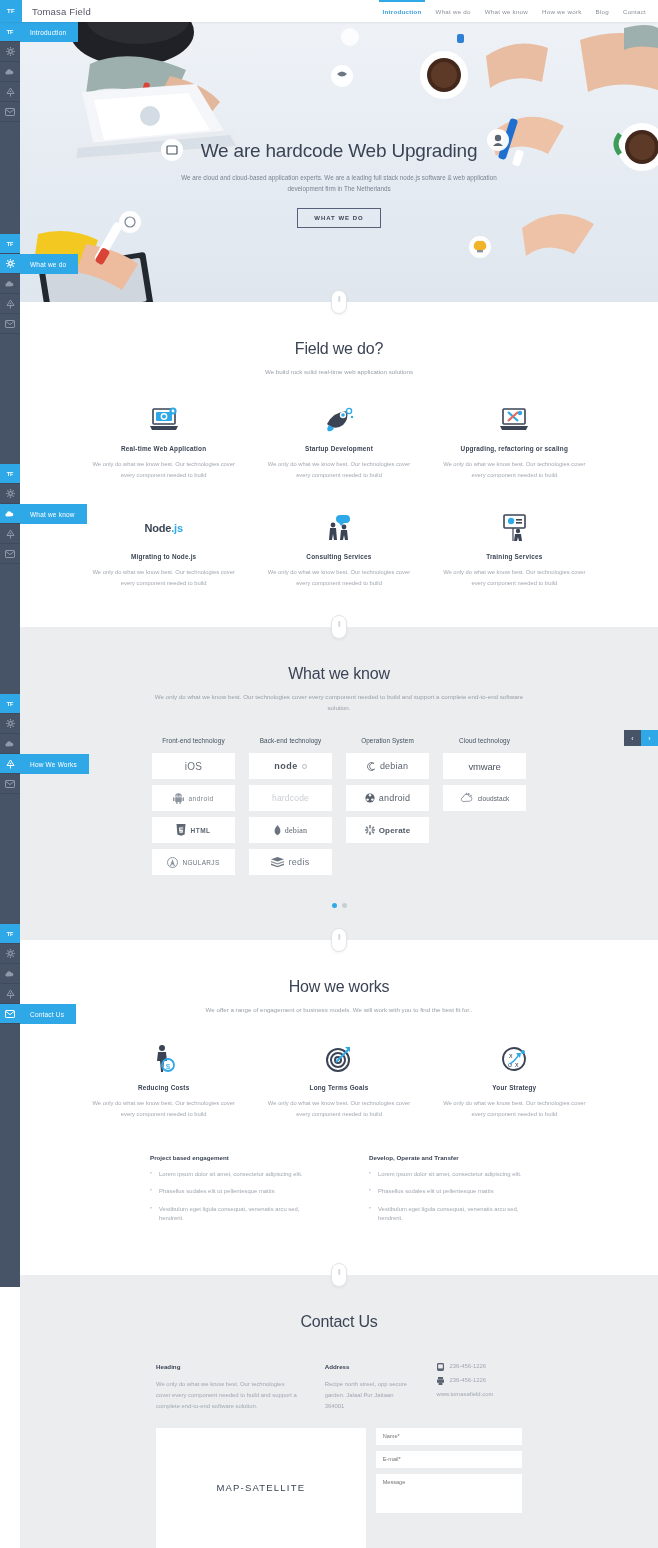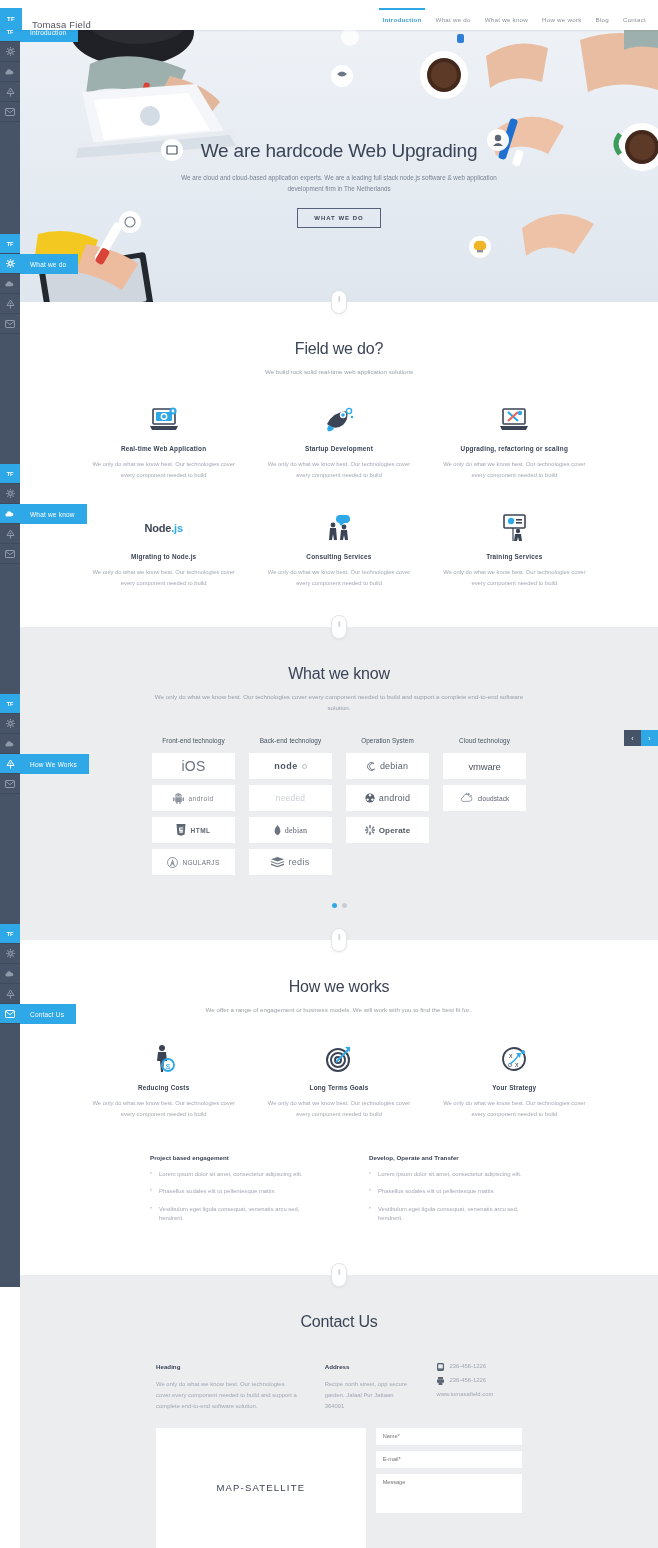--- a/index.html
+++ b/index.html
@@ -6,24 +6,24 @@
   html, body {
     width: 658px;
     background: #ffffff;
     font-family: "Liberation Sans", sans-serif;
     -webkit-font-smoothing: antialiased;
   }
   .page { position: relative; width: 658px; overflow: hidden; }
 
   
   .topbar {
-    position: absolute; top: 8px; left: 0; width: 658px; height: 22px;
+    position: absolute; top: 0; left: 0; width: 658px; height: 22px;
     background: #ffffff; z-index: 60;
     box-shadow: 0 1px 2px rgba(0,0,0,.07);
-    display: flex; align-items: flex-end;
+    display: flex; align-items: center;
   }
   .brand-logo {
     width: 22px; height: 22px; background: #2fa8e8;
     display: flex; align-items: center; justify-content: center;
     color: #fff; font-size: 6px; font-weight: bold; letter-spacing: .3px;
   }
   .brand-name {
     margin-left: 10px; font-size: 9.5px; color: #556; font-weight: 400;
     letter-spacing: .2px;
   }
@@ -545,21 +545,21 @@
       <div class="mouse"></div>
     </div>
     <div class="sec-title">What we know</div>
     <div class="sec-sub">We only do what we know best. Our technologies cover every component needed to build and support a complete end-to-end software solution.</div>
 
     <div class="tech-wrap">
 
       <div class="tech-col">
         <div class="tech-head">Front-end technology</div>
         <div class="tech-item">
-          <span class="lbl" style="font-size:14px;color:#6b7480;">iOS</span>
+          <span class="lbl" style="font-size:10px;color:#6b7480;">iOS</span>
         </div>
         <div class="tech-item">
           <svg width="11" height="11" viewBox="0 0 11 11">
             <path d="M2.2 4.2h6.6v4.2a.7.7 0 0 1-.7.7H2.9a.7.7 0 0 1-.7-.7z" fill="#8d959f"></path>
             <rect x="0" y="4.2" width="1.5" height="4" rx=".7" fill="#8d959f"></rect>
             <rect x="9.5" y="4.2" width="1.5" height="4" rx=".7" fill="#8d959f"></rect>
             <rect x="3.2" y="8.8" width="1.5" height="2.2" rx=".7" fill="#8d959f"></rect>
             <rect x="6.3" y="8.8" width="1.5" height="2.2" rx=".7" fill="#8d959f"></rect>
             <path d="M2.2 3.6a3.3 3.3 0 0 1 6.6 0z" fill="#8d959f"></path>
             <circle cx="4" cy="2.3" r=".5" fill="#fff"></circle>
@@ -584,21 +584,21 @@
         </div>
       </div>
 
       <div class="tech-col">
         <div class="tech-head">Back-end technology</div>
         <div class="tech-item">
           <span class="lbl" style="font-size:9px;color:#4e5762;font-weight:bold;letter-spacing:.5px;">node</span>
           <span style="display:inline-block;width:5px;height:5px;border-radius:50%;border:1.2px solid #b3b9c0;"></span>
         </div>
         <div class="tech-item">
-          <span class="lbl" style="font-size:8.5px;color:#c9ced5;">needed</span>
+          <span class="lbl" style="font-size:8.5px;color:#c9ced5;">hardcode</span>
         </div>
         <div class="tech-item">
           <svg width="7" height="11" viewBox="0 0 7 11">
             <path d="M3.5 0C5 2 6.4 3.6 6.4 6c0 2-1.3 3.6-2.9 4.2C1.9 9.6.6 8 .6 6 .6 3.6 2 2 3.5 0z" fill="#6b7480"></path>
           </svg>
           <span class="lbl" style="font-size:8px;color:#5a636e;font-family:'Liberation Serif',serif;">debian</span>
         </div>
         <div class="tech-item">
           <svg width="13" height="11" viewBox="0 0 13 11">
             <path d="M6.5 0L13 2.3 6.5 4.6 0 2.3z" fill="#6b7480"></path>

